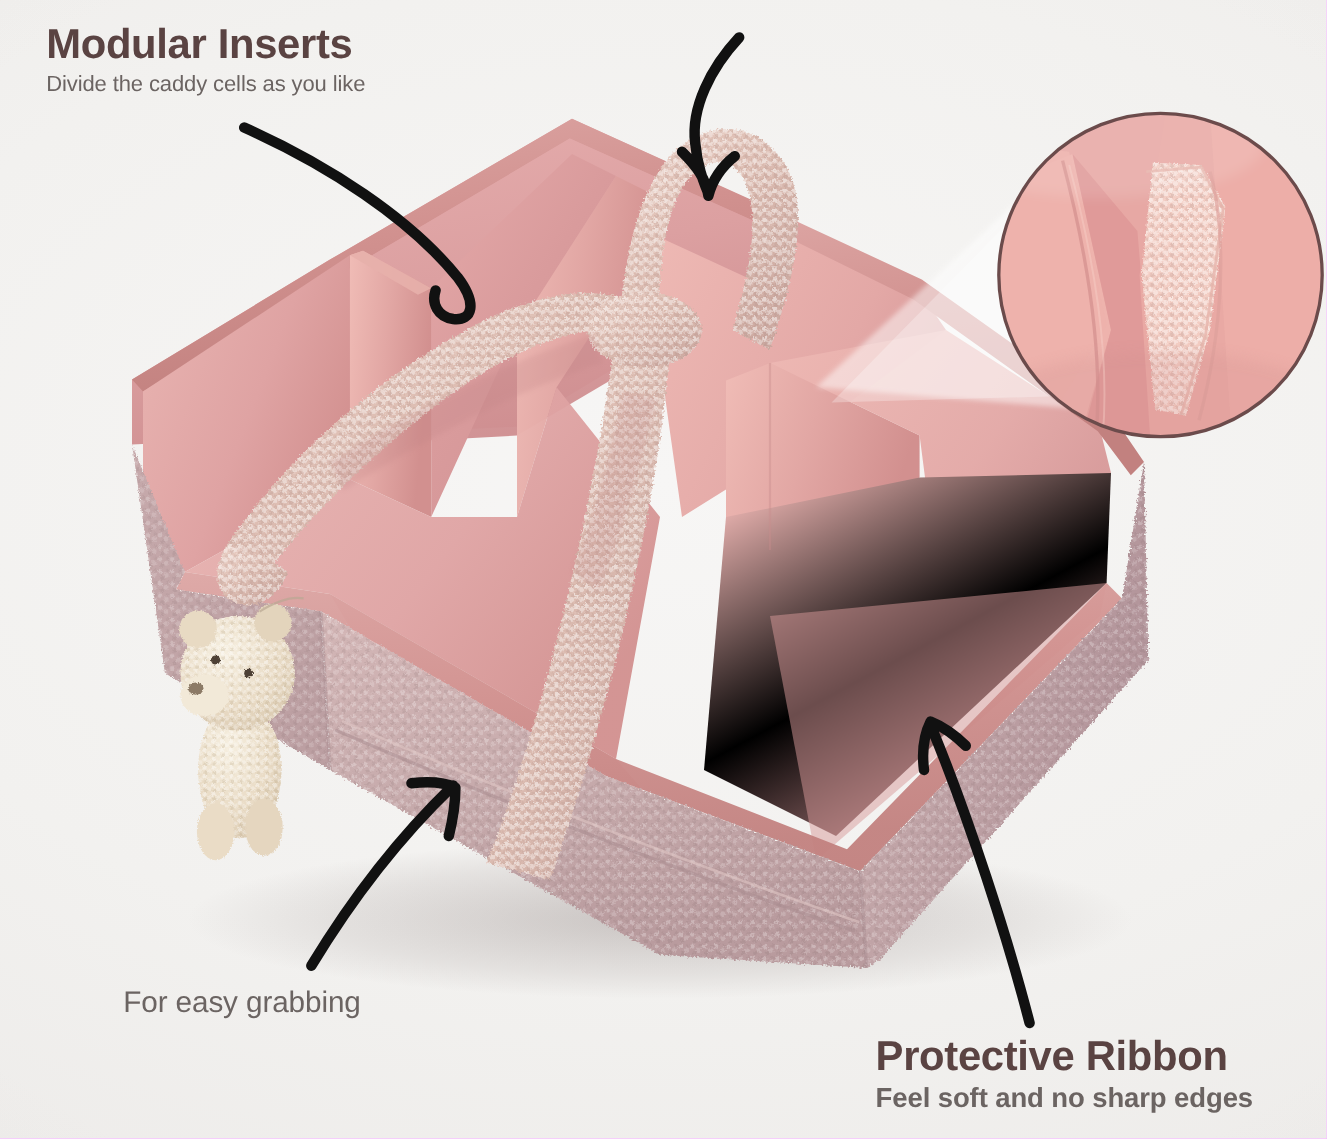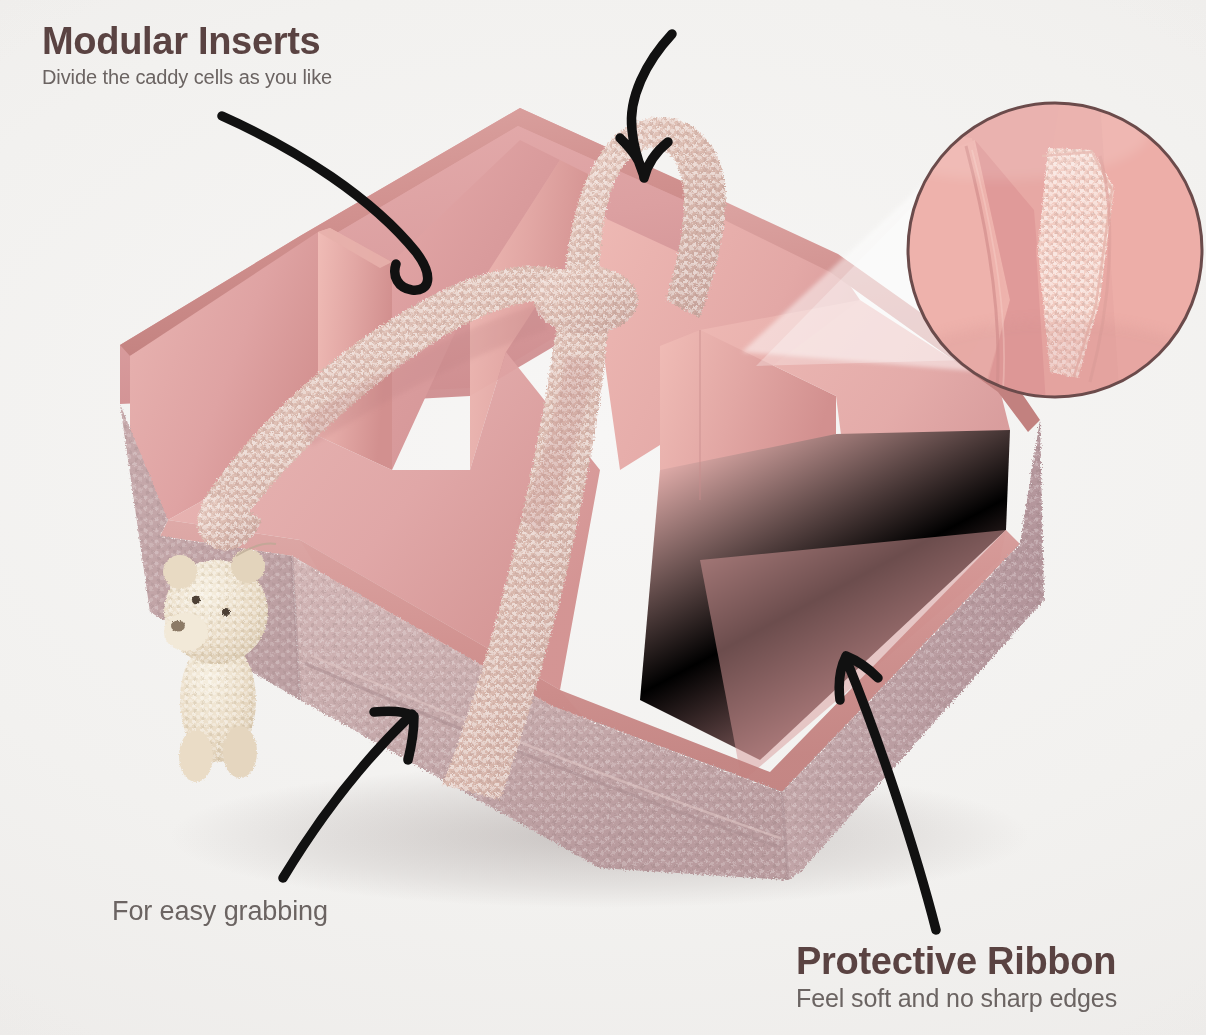--- a/index.html
+++ b/index.html
@@ -41,21 +41,21 @@
   #c-modular .title{font-size:38px;}
   #c-modular .sub{font-size:20px; margin-top:5px; max-width:330px; white-space:normal;}
   #c-handles{left:684px; top:4px;}
   #c-handles .title{font-size:38px;}
   #c-handles .sub{font-size:25px; margin-top:4px;}
   #c-pockets{left:112px; top:880px;}
   #c-pockets .title{font-size:38px;}
   #c-pockets .sub{font-size:27px; margin-top:16px;}
   #c-ribbon{left:776px; top:942px;margin-left:20px;}
   #c-ribbon .title{font-size:38px;}
-  #c-ribbon .sub{font-size:25px; margin-top:3px;}
+  #c-ribbon .sub{font-size:25px; margin-top:3px;font-weight:bold;}
 
   
   .svg-layer{position:absolute; left:0; top:0; width:1206px; height:1035px; pointer-events:none;}
   .prod-layer{position:absolute; left:0; top:0; width:1206px; height:1035px;}
 </style>
 </head>
 <body>
 
 <div id="stage" style="background: #f0abfc;">
 

